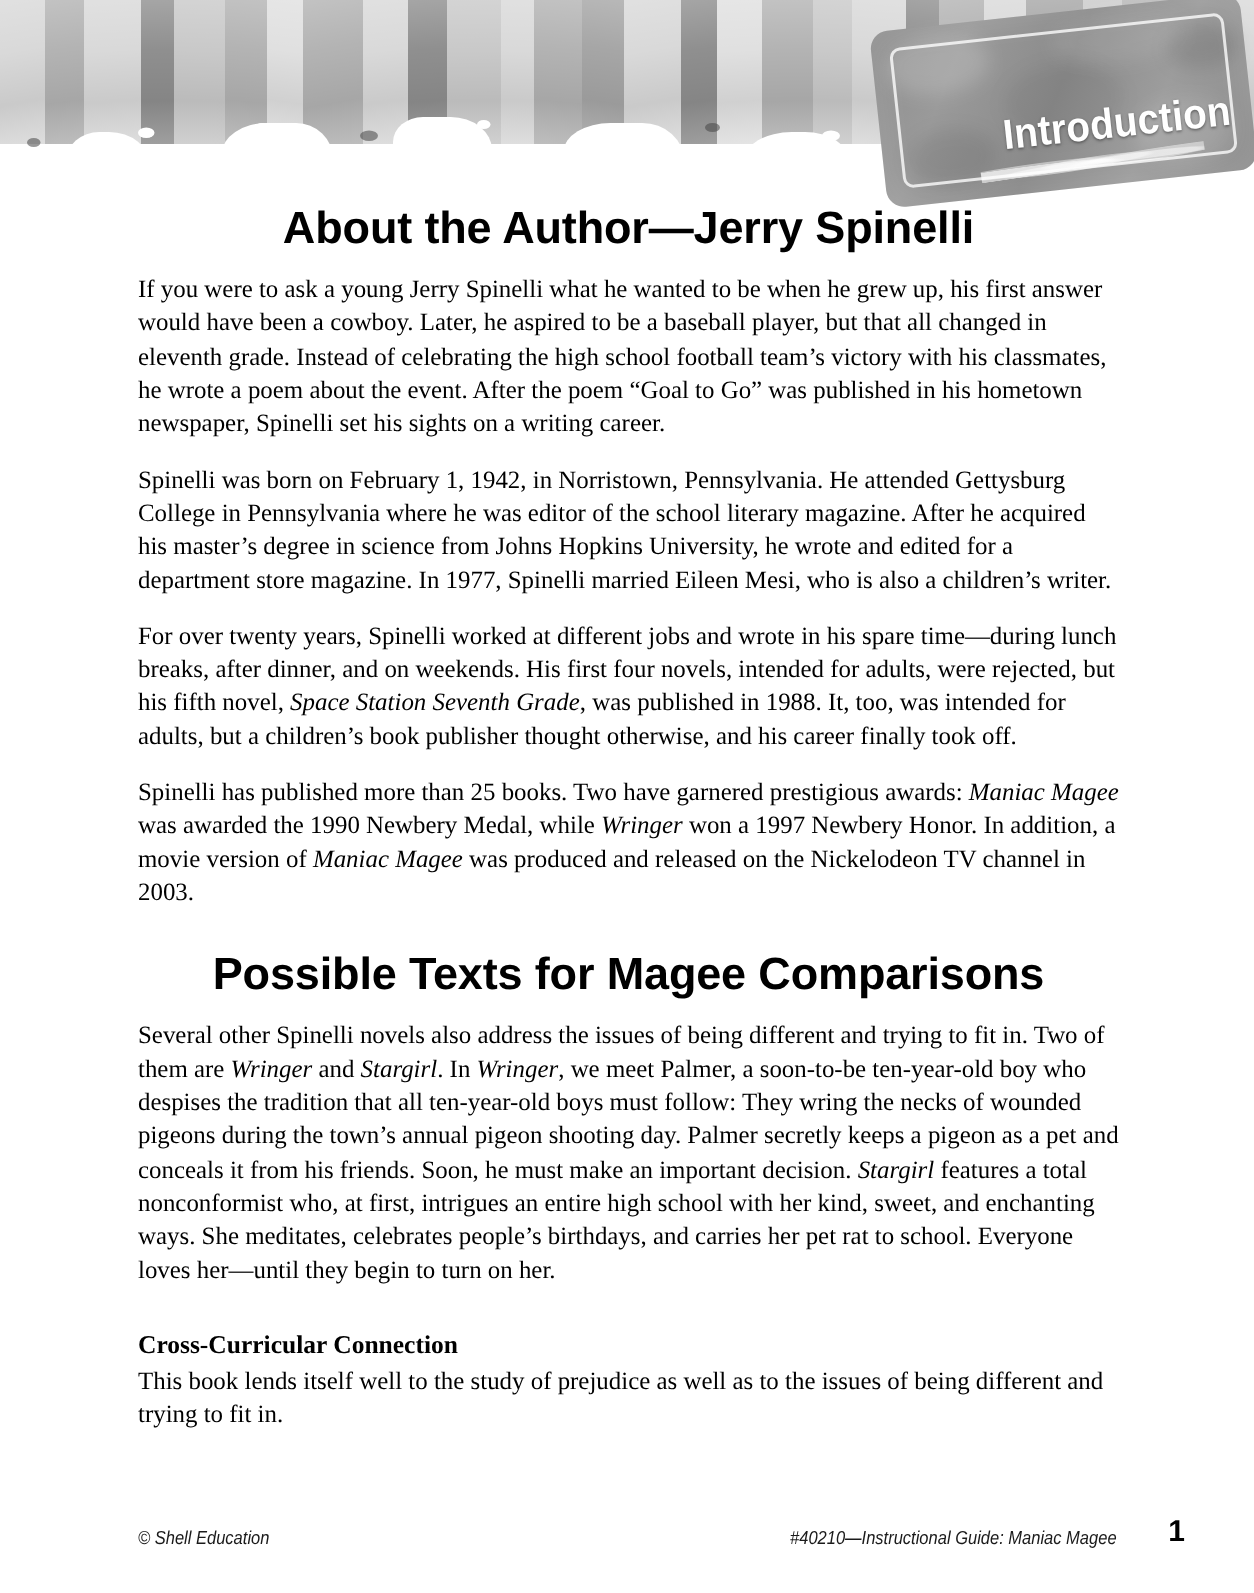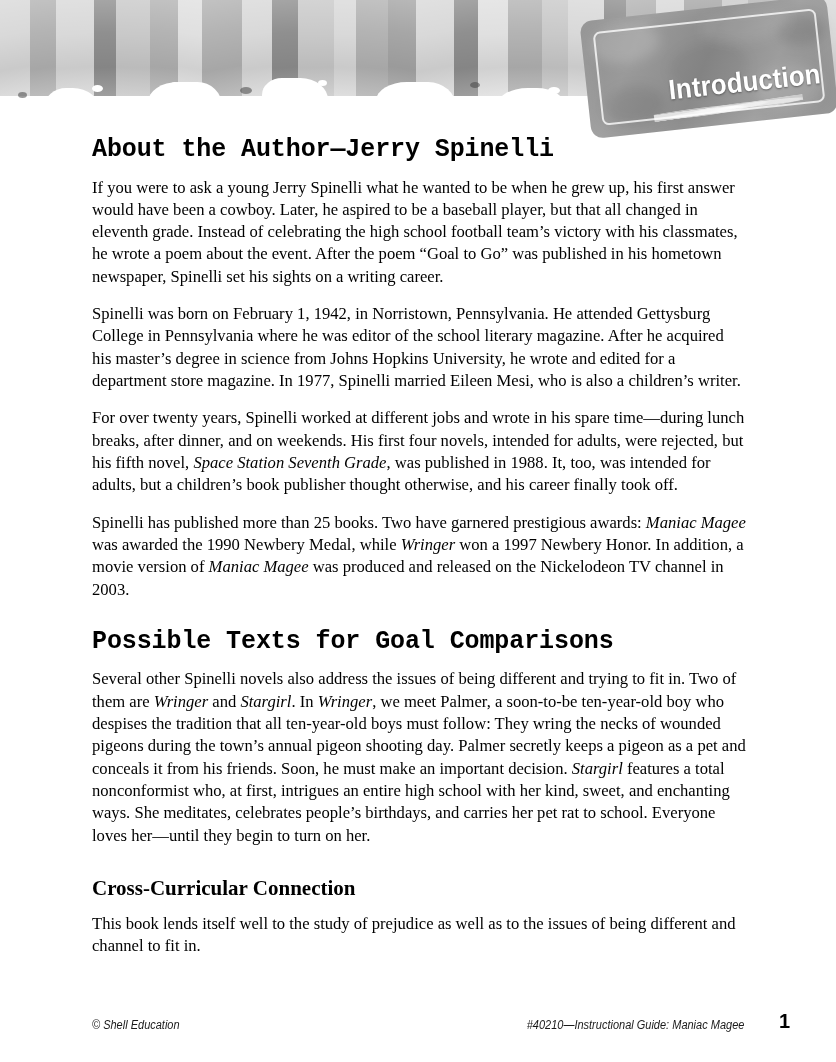--- a/index.html
+++ b/index.html
@@ -124,36 +124,37 @@
 
   
   .content {
     position: absolute;
     left: 92px;
     top: 136px;
     width: 654px;
   }
 
   h1.section-heading {
-    font-family: Liberation Mono, monospace;
+    font-family: Liberation Sans, sans-serif;
     font-weight: bold;
-    font-size: 25px;
+    font-size: 30px;
     line-height: 1.1;
     margin: 0 0 13px 0;
     letter-spacing: -0.1px;
+    text-align: center;
   }
   h1.section-heading.spaced-above {
     margin-top: 27px;
   }
   h2.sub-heading {
     font-family: "Liberation Serif", "DejaVu Serif", serif;
     font-weight: bold;
-    font-size: 21px;
+    font-size: 17px;
     line-height: 1.1;
-    margin: 30px 0 13px 0;
+    margin: 30px 0 3px 0;
   }
 
   p.body-text {
     font-size: 16.6px;
     line-height: 1.345;
     margin: 0 0 15px 0;
     text-align: left;
     hyphens: none;
   }
   p.body-text:last-child { margin-bottom: 0; }
@@ -295,27 +296,27 @@
 <div class="content">
 
   <h1 class="section-heading">About the Author—Jerry Spinelli</h1>
   <div>
       <p class="body-text">If you were to ask a young Jerry Spinelli what he wanted to be when he grew up, his first answer would have been a cowboy.  Later, he aspired to be a baseball player, but that all changed in eleventh grade.  Instead of celebrating the high school football team’s victory with his classmates, he wrote a poem about the event.  After the poem “Goal to Go” was published in his hometown newspaper, Spinelli set his sights on a writing career.</p>
       <p class="body-text">Spinelli was born on February 1, 1942, in Norristown, Pennsylvania.  He attended Gettysburg College in Pennsylvania where he was editor of the school literary magazine.  After he acquired his master’s degree in science from Johns Hopkins University, he wrote and edited for a department store magazine.  In 1977, Spinelli married Eileen Mesi, who is also a children’s writer.</p>
       <p class="body-text">For over twenty years, Spinelli worked at different jobs and wrote in his spare time—during lunch breaks, after dinner, and on weekends.  His first four novels, intended for adults, were rejected, but his fifth novel, <span class="ital">Space Station Seventh Grade</span>, was published in 1988.  It, too, was intended for adults, but a children’s book publisher thought otherwise, and his career finally took off.</p>
       <p class="body-text">Spinelli has published more than 25 books.  Two have garnered prestigious awards: <span class="ital">Maniac Magee</span> was awarded the 1990 Newbery Medal, while <span class="ital">Wringer</span> won a 1997 Newbery Honor.  In addition, a movie version of <span class="ital">Maniac Magee</span> was produced and released on the Nickelodeon TV channel in 2003.</p>
     </div>
 
-  <h1 class="section-heading spaced-above">Possible Texts for Goal Comparisons</h1>
+  <h1 class="section-heading spaced-above">Possible Texts for Magee Comparisons</h1>
   <div>
       <p class="body-text">Several other Spinelli novels also address the issues of being different and trying to fit in.  Two of them are <span class="ital">Wringer</span> and <span class="ital">Stargirl</span>.  In <span class="ital">Wringer</span>, we meet Palmer, a soon-to-be ten-year-old boy who despises the tradition that all ten-year-old boys must follow: They wring the necks of wounded pigeons during the town’s annual pigeon shooting day.  Palmer secretly keeps a pigeon as a pet and conceals it from his friends.  Soon, he must make an important decision.  <span class="ital">Stargirl</span> features a total nonconformist who, at first, intrigues an entire high school with her kind, sweet, and enchanting ways.  She meditates, celebrates people’s birthdays, and carries her pet rat to school.  Everyone loves her—until they begin to turn on her.</p>
     </div>
 
   <h2 class="sub-heading">Cross-Curricular Connection</h2>
-  <p class="body-text">This book lends itself well to the study of prejudice as well as to the issues of being different and channel to fit in.</p>
+  <p class="body-text">This book lends itself well to the study of prejudice as well as to the issues of being different and trying to fit in.</p>
 
 </div>
 
 <div class="page-footer">
   <div class="footer-left">© Shell Education</div>
   <div class="footer-right">#40210—Instructional Guide: Maniac Magee</div>
   <div class="page-number">1</div>
 </div>
 
 </body></html>

